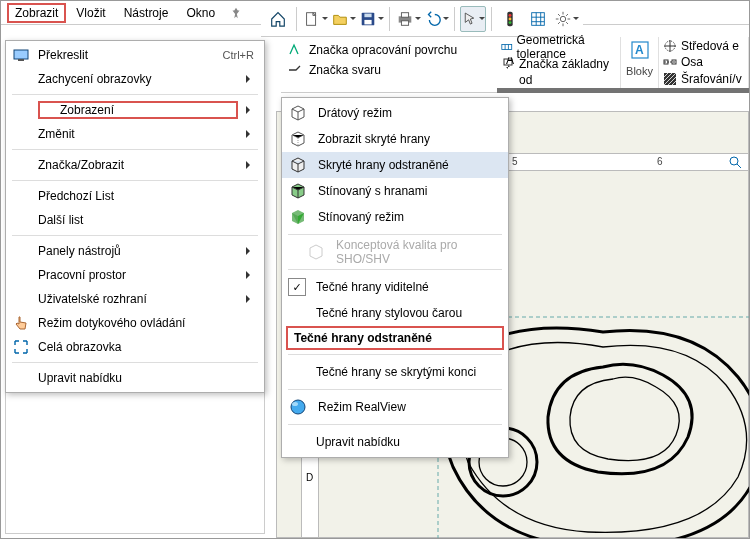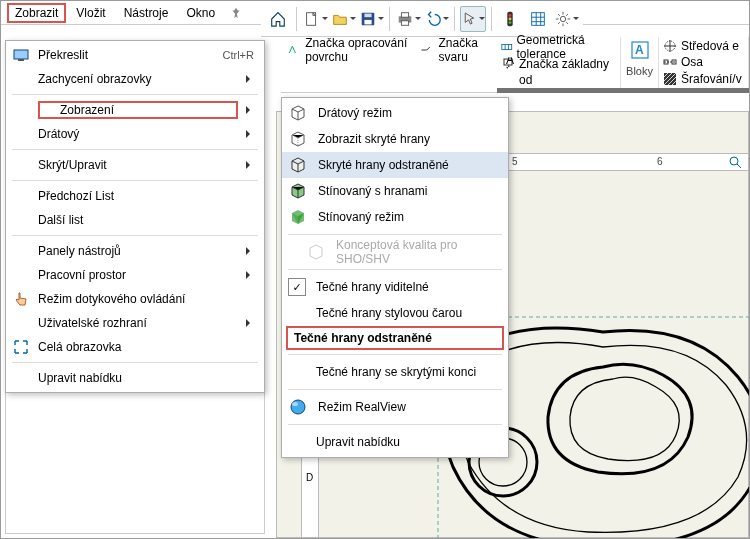--- a/index.html
+++ b/index.html
@@ -36,21 +36,21 @@
 .dropdown2 { position: absolute; left: 280px; top: 96px; width: 228px; background: #fff; border: 1px solid #adadad; box-shadow: 2px 2px 6px rgba(0,0,0,.25); z-index: 20; padding: 2px 0; }
 .dropdown2 .drow { display: flex; align-items: center; height: 26px; padding: 0 10px 0 6px; gap: 10px; }
 .dropdown2 .drow.padded { padding-left: 34px; align-items: center; }
 .dropdown2 .drow .dicon { width: 20px; height: 20px; flex-shrink: 0; display:flex; align-items:center; justify-content:center; }
 .dropdown2 .drow.sel { background: #dce6f2; }
 .dropdown2 .drow.box { border: 2px solid #d9534f; margin: 0 4px; height: 24px; font-weight: bold; }
 .dropdown2 .drow.disabled { color: #aaa; margin-left: 18px; }
 .dropdown2 .dsep { height: 1px; background: #ddd; margin: 4px 6px; }
 .dropdown2 .check { width: 18px; height: 18px; border: 1px solid #888; background: #fff; display:flex; align-items:center; justify-content:center; font-size:11px; }
 
-.ribbon-left { position: absolute; left: 280px; top: 36px; width: 218px; height: 56px; display:flex; flex-direction:row; gap:2px; padding:4px 6px; background:#fff; border-bottom:1px solid #ccc; z-index:1; }
+.ribbon-left { position: absolute; left: 280px; top: 36px; width: 218px; height: 56px; display:flex; flex-direction:column; gap:2px; padding:4px 6px; background:#fff; border-bottom:1px solid #ccc; z-index:1; }
 .ribbon-left .rrow { display:flex; align-items:center; gap:6px; height:18px; }
 .ribbon-left .rrow svg { width:16px; height:16px; }
 
 .canvas { position: absolute; left: 275px; top: 110px; right: 0; bottom: 0; background: #f2f2e9; border:1px solid #bbb; z-index: 0; }
 .ruler-h { position:absolute; left:285px; right:0; top:152px; height:18px; background:#fff; border:1px solid #bbb; z-index:2; display:flex; align-items:center; }
 .ruler-h .tick { position:absolute; font-size:10px; color:#444; top:2px; }
 .ruler-h .mag { position:absolute; right:4px; top:1px; }
 .ruler-v { position:absolute; left:300px; top:170px; bottom:0; width:18px; background:#fff; border:1px solid #bbb; z-index:2; }
 .ruler-v .lbl { position:absolute; left:4px; font-size:10px; }
 
@@ -224,59 +224,59 @@
       <span class="arrow"></span>
     </div>
   <div class="dsep"></div>
   <div class="drow hl">
       <span class="dicon"></span>
       <span class="dlabel">Zobrazení</span>
       <span class="arrow"></span>
     </div>
   <div class="drow">
       <span class="dicon"></span>
-      <span class="dlabel">Drátový</span>
-      <span class="arrow"></span>
-    </div>
-  <div class="dsep"></div>
-  <div class="drow">
-      <span class="dicon"></span>
-      <span class="dlabel">Skrýt/Upravit</span>
+      <span class="dlabel">Změnit</span>
+      <span class="arrow"></span>
+    </div>
+  <div class="dsep"></div>
+  <div class="drow">
+      <span class="dicon"></span>
+      <span class="dlabel">Značka/Zobrazit</span>
       <span class="arrow"></span>
     </div>
   <div class="dsep"></div>
   <div class="drow">
       <span class="dicon"></span>
       <span class="dlabel">Předchozí List</span>
     </div>
   <div class="drow">
       <span class="dicon"></span>
       <span class="dlabel">Další list</span>
     </div>
   <div class="dsep"></div>
   <div class="drow">
       <span class="dicon"></span>
       <span class="dlabel">Panely nástrojů</span>
       <span class="arrow"></span>
     </div>
   <div class="drow">
       <span class="dicon"></span>
       <span class="dlabel">Pracovní prostor</span>
+      <span class="arrow"></span>
+    </div>
+  <div class="drow">
+      <span class="dicon"></span>
+      <span class="dlabel">Uživatelské rozhraní</span>
       <span class="arrow"></span>
     </div>
   <div class="drow">
       <svg class="dicon" viewBox="0 0 18 18">
         <path d="M7 3v7l-2-1-1 1 4 5h5l1-6-6-1V3a1 1 0 00-1 0z" fill="#fc9" stroke="#a63"></path>
       </svg>
       <span class="dlabel">Režim dotykového ovládání</span>
-    </div>
-  <div class="drow">
-      <span class="dicon"></span>
-      <span class="dlabel">Uživatelské rozhraní</span>
-      <span class="arrow"></span>
     </div>
   <div class="drow">
       <svg class="dicon" viewBox="0 0 18 18">
         <path d="M3 3h4M3 3v4M15 3h-4M15 3v4M3 15h4M3 15v-4M15 15h-4M15 15v-4" stroke="#06a" stroke-width="1.4" fill="none"></path>
       </svg>
       <span class="dlabel">Celá obrazovka</span>
     </div>
   <div class="dsep"></div>
   <div class="drow">
       <span class="dicon"></span>

